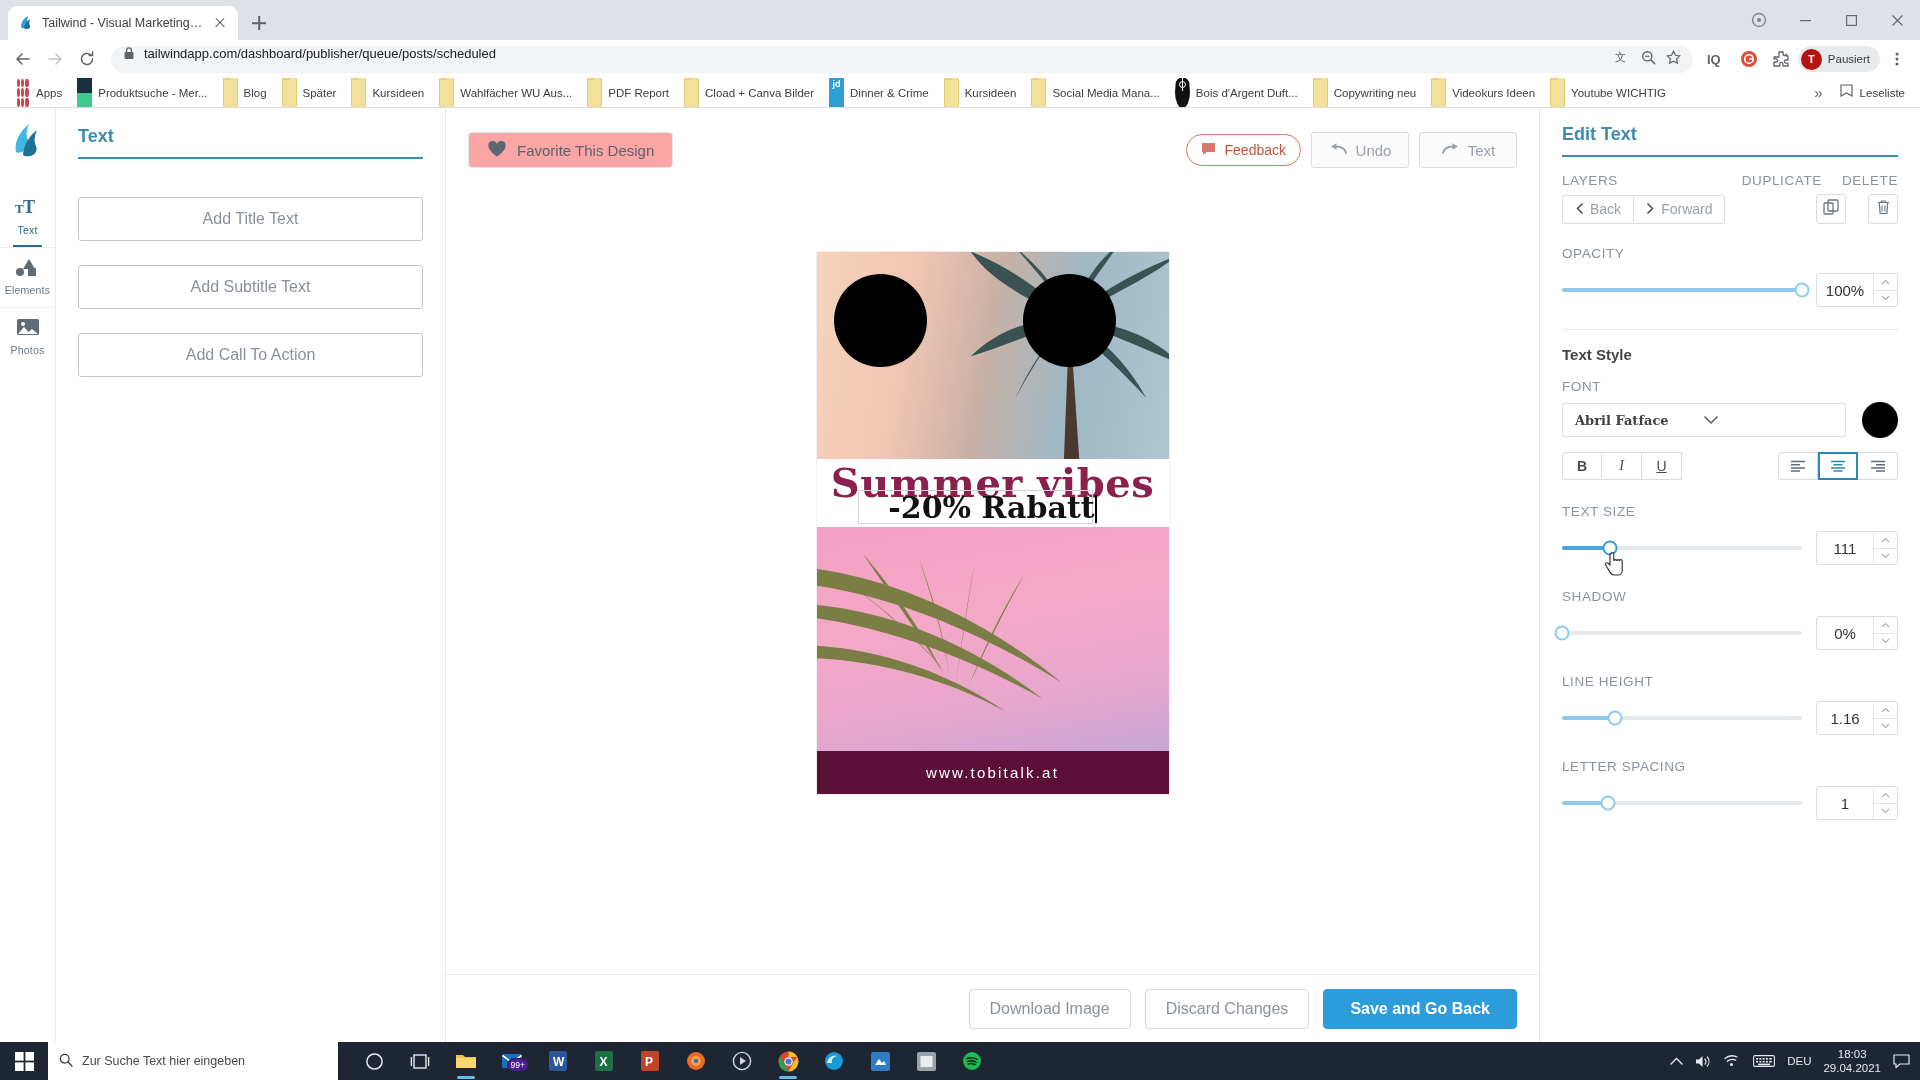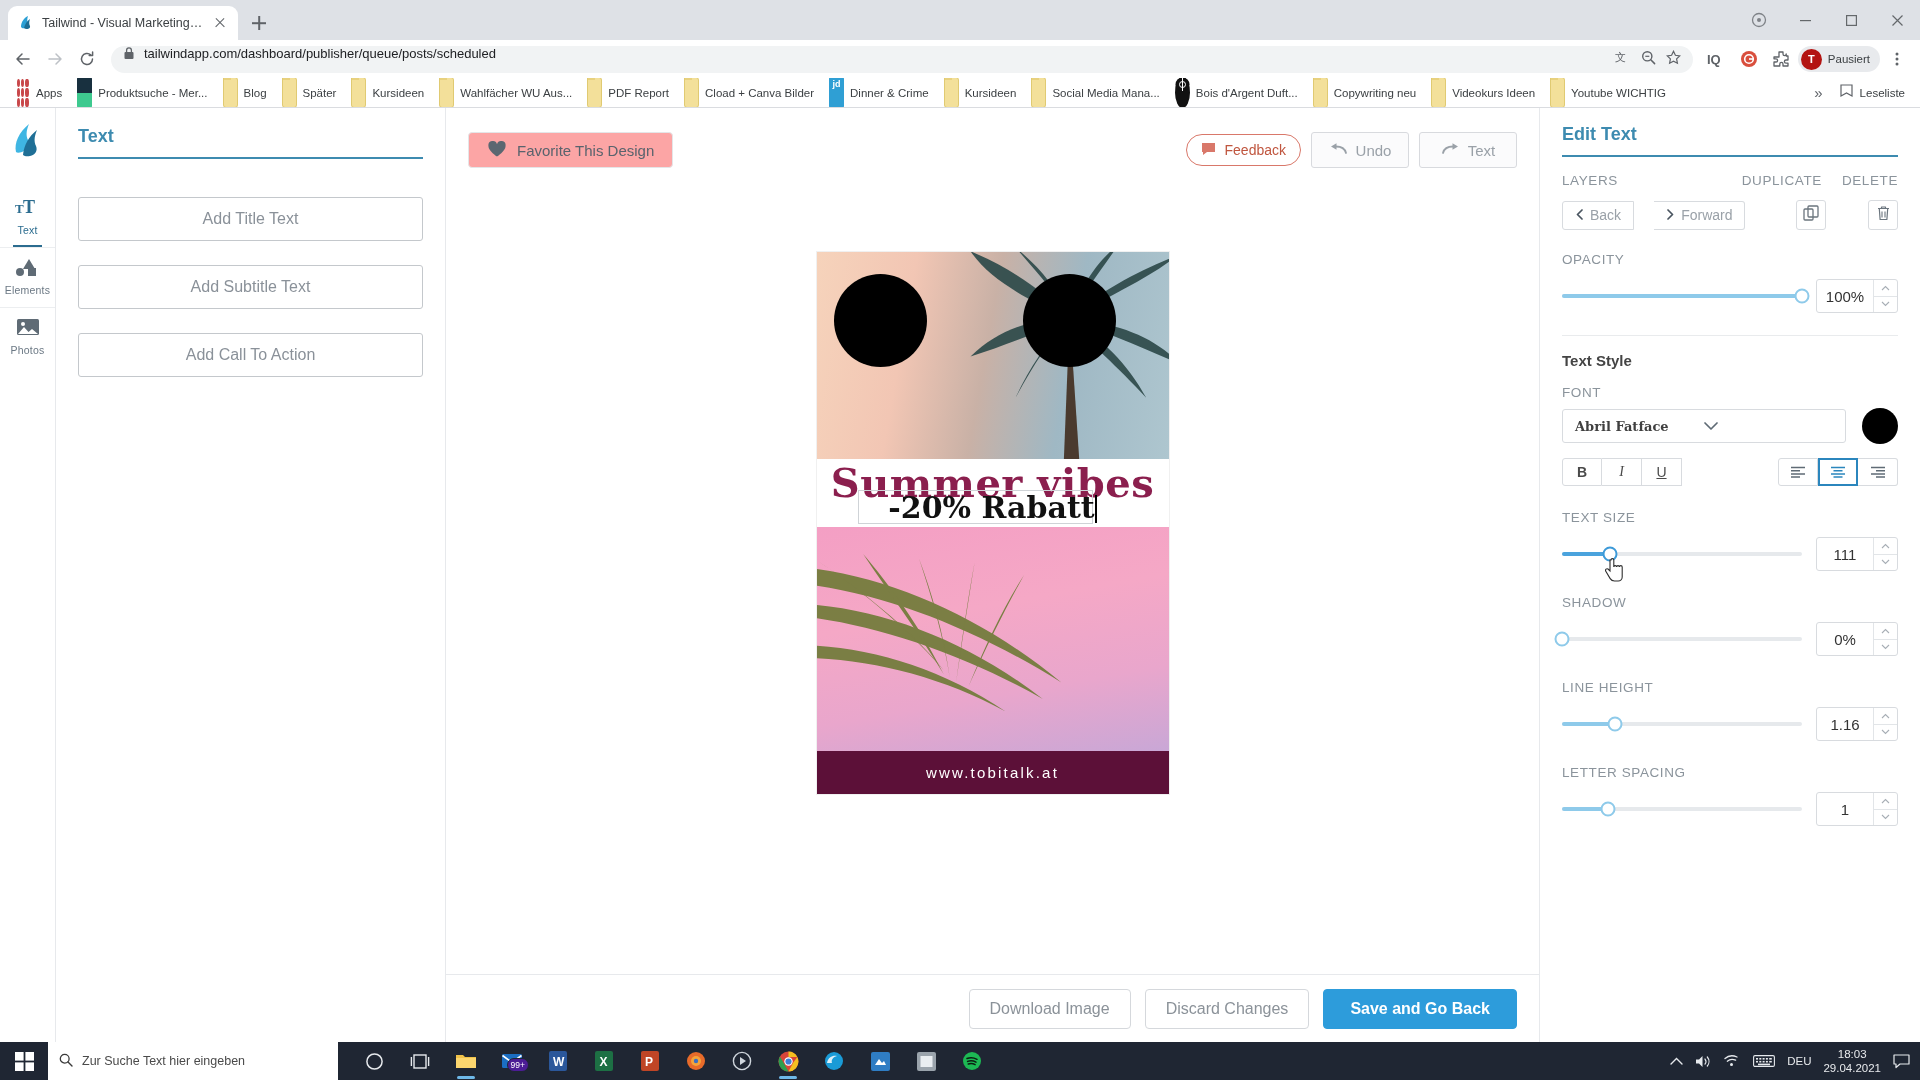--- a/index.html
+++ b/index.html
@@ -187,21 +187,21 @@
     display: flex; align-items: center; padding: 0 20px; font-size: 16px; color: #8b9299; cursor: pointer;
   }
   .fbtn.primary { background: #2d9cdb; border-color: #2d9cdb; color: #fff; font-weight: bold; padding: 0 26px; }
 
   
   .rightpanel { width: 380px; background: #fff; padding: 16px 22px 0; flex: 0 0 380px; }
   .rp-title { font-size: 18px; color: #3d8bb0; font-weight: bold; padding-bottom: 10px;
               border-bottom: 2px solid #3d8bb0; margin-bottom: 16px; }
   .rp-lblrow { display: flex; align-items: center; font-size: 13.5px; color: #8b949c; letter-spacing: .6px; }
   .rp-lbl { font-size: 13.5px; color: #8b949c; letter-spacing: .6px; }
-  .layers-row { display: flex; align-items: center; margin-top: 12px; gap: 20px; }
+  .layers-row { display: flex; align-items: center; margin-top: 6px; }
   .lbtn {
     height: 29px; border: 1px solid #d8dbdf; background: #fff; display: flex; align-items: center;
     gap: 6px; padding: 0 12px; font-size: 14px; color: #9aa1a8; cursor: pointer;
   }
   .lbtn:first-child { border-radius: 3px 0 0 3px; }
   .lbtn + .lbtn { border-left: none; border-radius: 0 3px 3px 0; }
   .iconbtn {
     width: 30px; height: 30px; border: 1px solid #d8dbdf; border-radius: 3px; background: #fff;
     display: flex; align-items: center; justify-content: center; cursor: pointer;
   }

